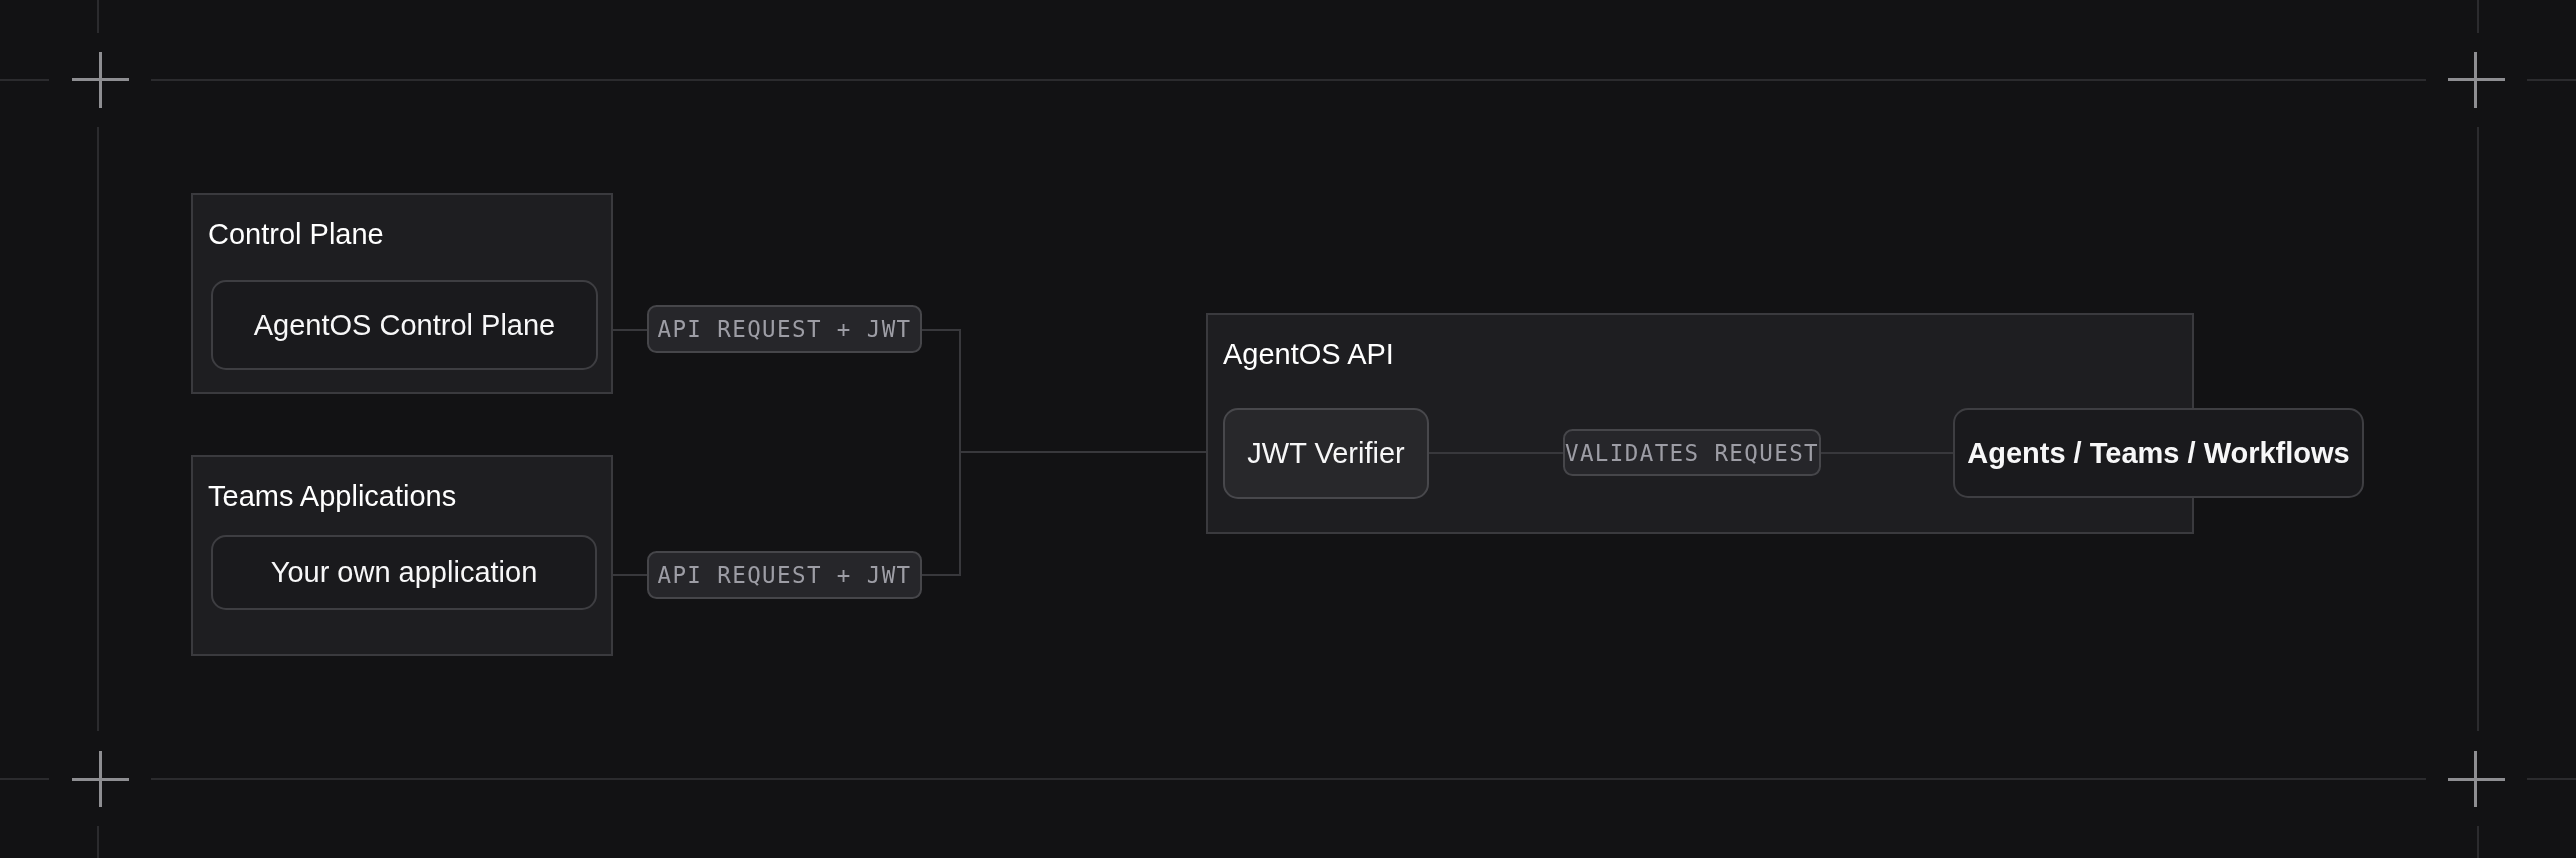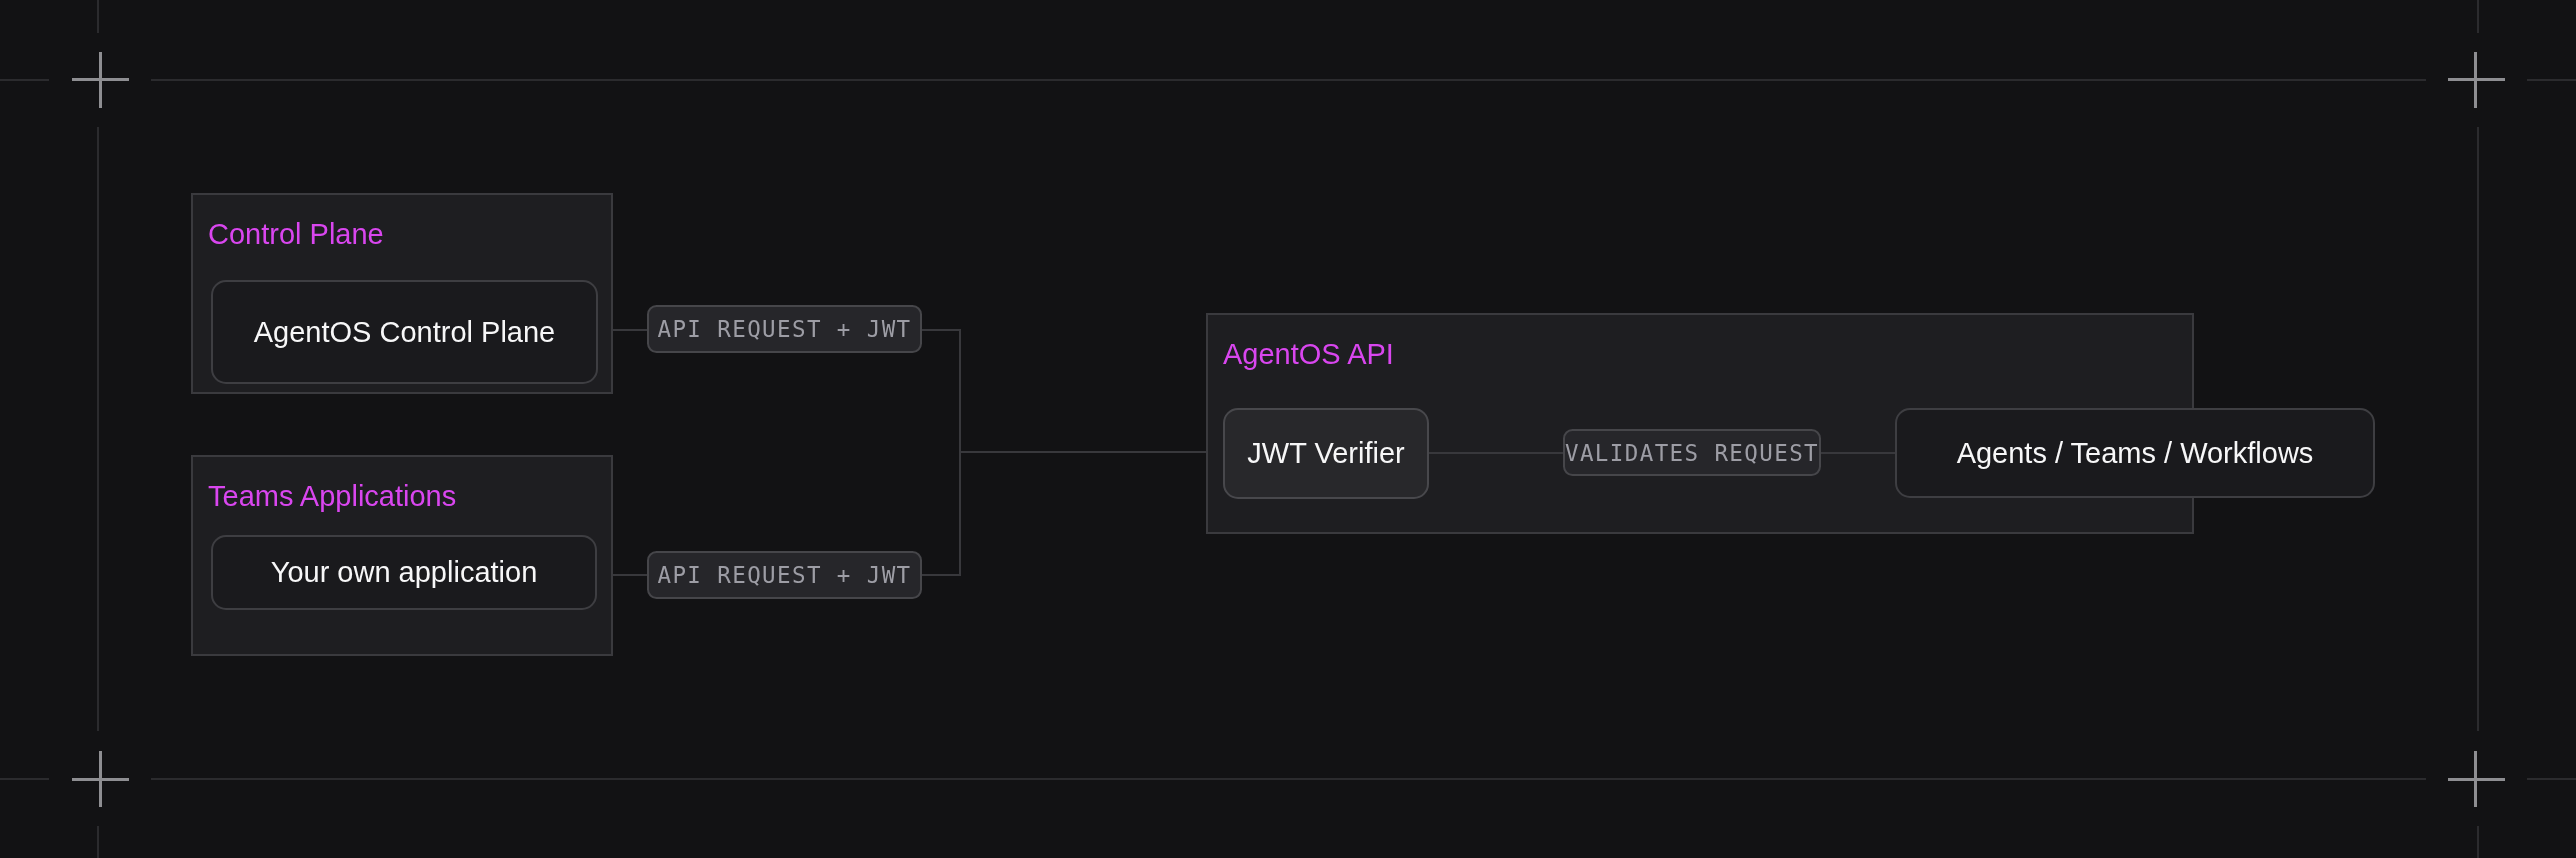--- a/index.html
+++ b/index.html
@@ -13,21 +13,21 @@
   .cross-h { position: absolute; height: 2.7px; background: #8e8e92; }
   .cross-v { position: absolute; width: 2.7px; background: #8e8e92; }
   .line-h { position: absolute; height: 2px; background: #38383c; }
   .line-v { position: absolute; width: 2px; background: #38383c; }
   .group {
     position: absolute; box-sizing: border-box;
     background: #1e1e21; border: 2px solid #3a3a3e;
   }
   .group-title {
     position: absolute; left: 15px; top: 23px;
-    color: #d946ef; font-size: 29px; line-height: 33px; white-space: nowrap;
+    color: #ffffff; font-size: 29px; line-height: 33px; white-space: nowrap;
   }
   .node {
     position: absolute; box-sizing: border-box;
     border: 2px solid #3e3e42; border-radius: 15px;
     background: #1a1a1d;
     display: flex; align-items: center; justify-content: center;
     color: #f7f7f8; font-size: 29px; white-space: nowrap;
   }
   .node.light { background: #28282b; border-color: #48484c; }
   .pill {
@@ -76,31 +76,31 @@
 <div class="line-h" style="left:598px; top:329px; width:49px;"></div>
 <div class="line-h" style="left:921px; top:329px; width:40px;"></div>
 <div class="line-h" style="left:598px; top:574px; width:50px;"></div>
 <div class="line-h" style="left:921px; top:574px; width:40px;"></div>
 <div class="line-v" style="left:959px; top:329px; height:247px;"></div>
 <div class="line-h" style="left:959px; top:451px; width:266px;"></div>
 
 <div class="group" style="left:191px; top:193px; width:422px; height:201px;">
   <div class="group-title">Control Plane</div>
 </div>
-<div class="node" style="left:211px; top:280px; width:387px; height:104px;">AgentOS Control Plane</div>
+<div class="node" style="left:211px; top:280px; width:387px; height:90px;">AgentOS Control Plane</div>
 
 <div class="group" style="left:191px; top:455px; width:422px; height:201px;">
   <div class="group-title">Teams Applications</div>
 </div>
 <div class="node" style="left:211px; top:535px; width:386px; height:75px;">Your own application</div>
 
 <div class="pill" style="left:647px; top:305px; width:275px; height:48px;">API REQUEST + JWT</div>
 <div class="pill" style="left:647px; top:551px; width:275px; height:48px;">API REQUEST + JWT</div>
 
 <div class="group" style="left:1206px; top:313px; width:988px; height:221px;">
   <div class="group-title">AgentOS API</div>
 </div>
 <div class="line-h" style="left:1429px; top:452px; width:135px;"></div>
 <div class="line-h" style="left:1820px; top:452px; width:135px;"></div>
 <div class="node light" style="left:1223px; top:408px; width:206px; height:91px;text-align:right;">JWT Verifier</div>
 <div class="pill" style="left:1563px; top:429px; width:258px; height:47px;">VALIDATES REQUEST</div>
-<div class="node" style="left:1895px; top:408px; width:480px; height:90px;">Agents / Teams / Workflows</div>
+<div class="node" style="left:1953px; top:408px; width:411px; height:90px;font-weight:bold;">Agents / Teams / Workflows</div>
 
 
 </body></html>

